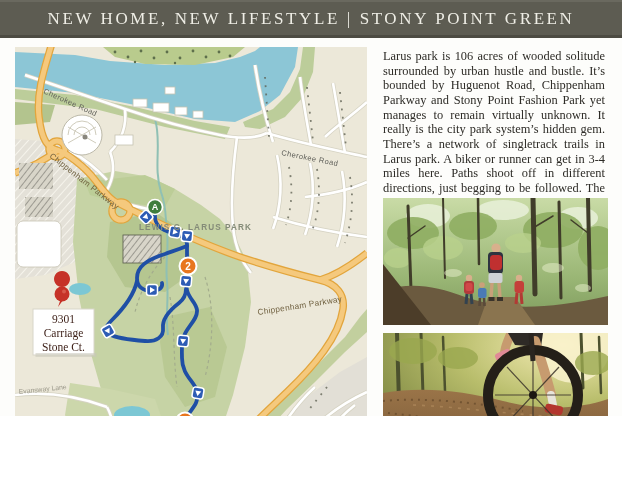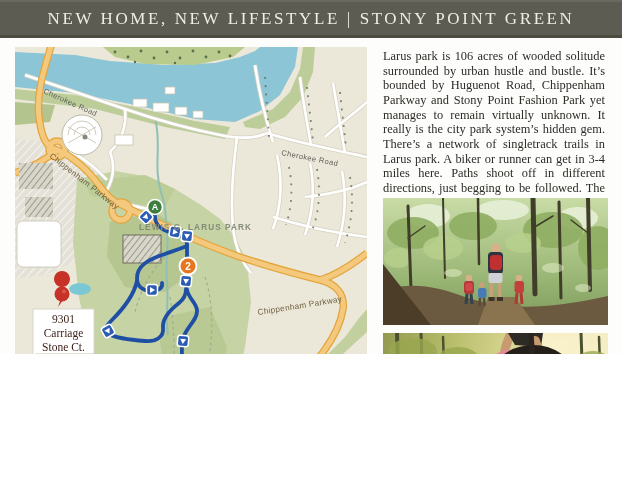--- a/index.html
+++ b/index.html
@@ -1,16 +1,16 @@
 <!DOCTYPE html>
 <html><head>
 <meta charset="utf-8">
 <style>
   html,body{margin:0;padding:0;background:#ffffff;}
-  #canvas{position:relative;width:622px;height:354px;background:#fdfdfb;overflow:hidden;
+  #canvas{position:relative;width:622px;height:416px;background:#fdfdfb;overflow:hidden;
           font-family:"Liberation Serif",serif;}
   
   #banner{position:absolute;left:0;top:0;width:622px;height:38px;background:#5d5c52;
           border-top:2px solid #6a695f;border-bottom:3px solid #4c4b42;
           display:flex;align-items:center;justify-content:center;box-sizing:border-box;}
   #banner .title{color:#efeee6;font-size:17px;letter-spacing:2.6px;font-family:"Liberation Serif",serif;
           white-space:nowrap;}
   
   #map{position:absolute;left:15px;top:47px;width:352px;height:413px;}
   

